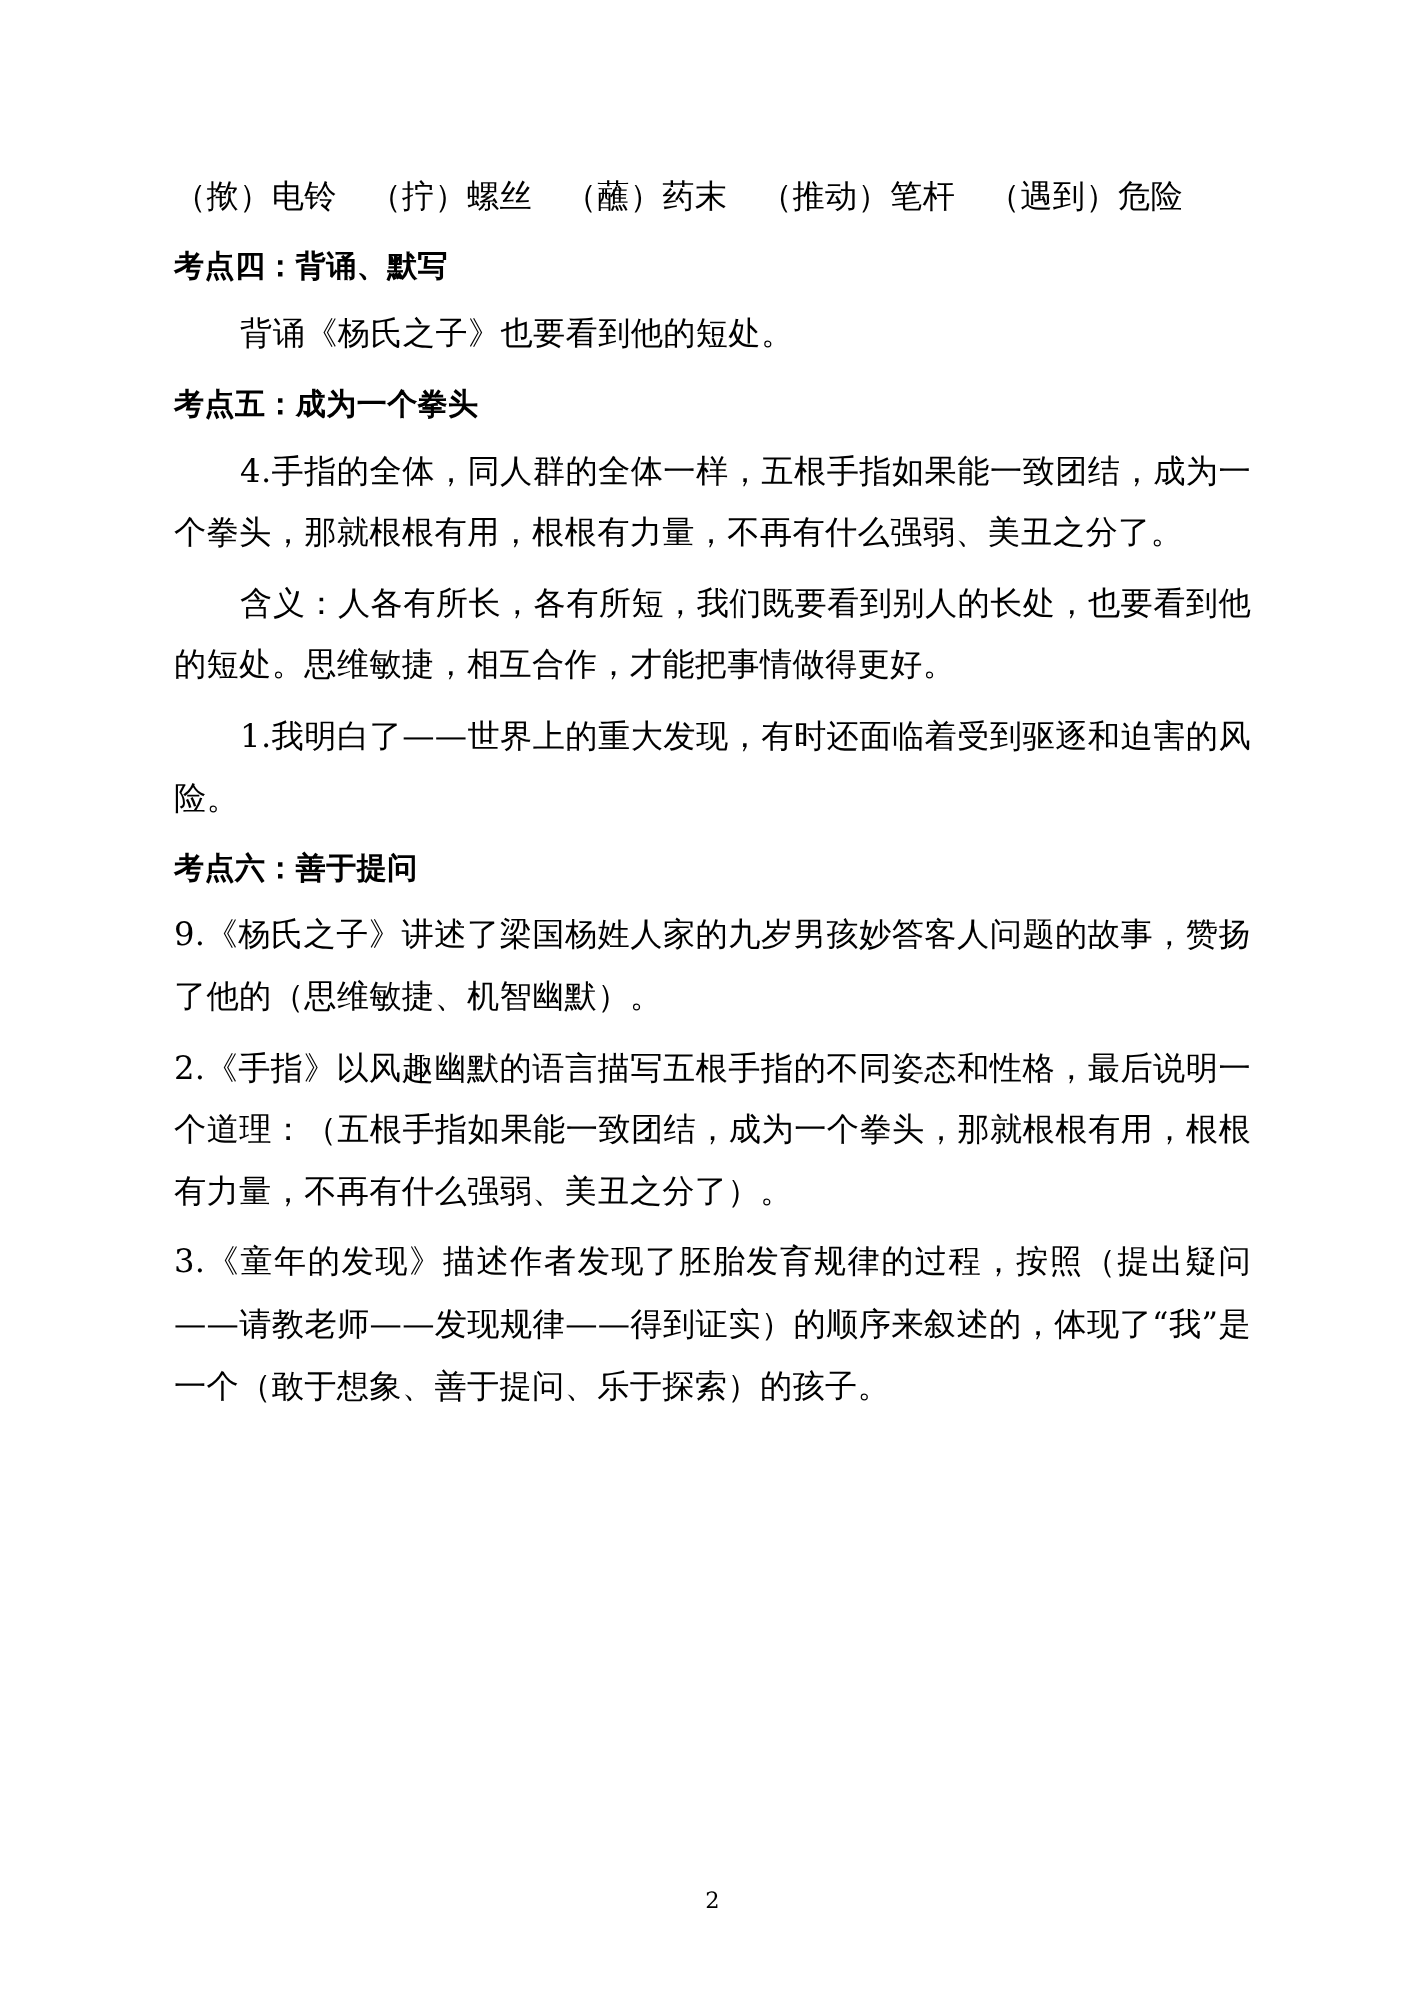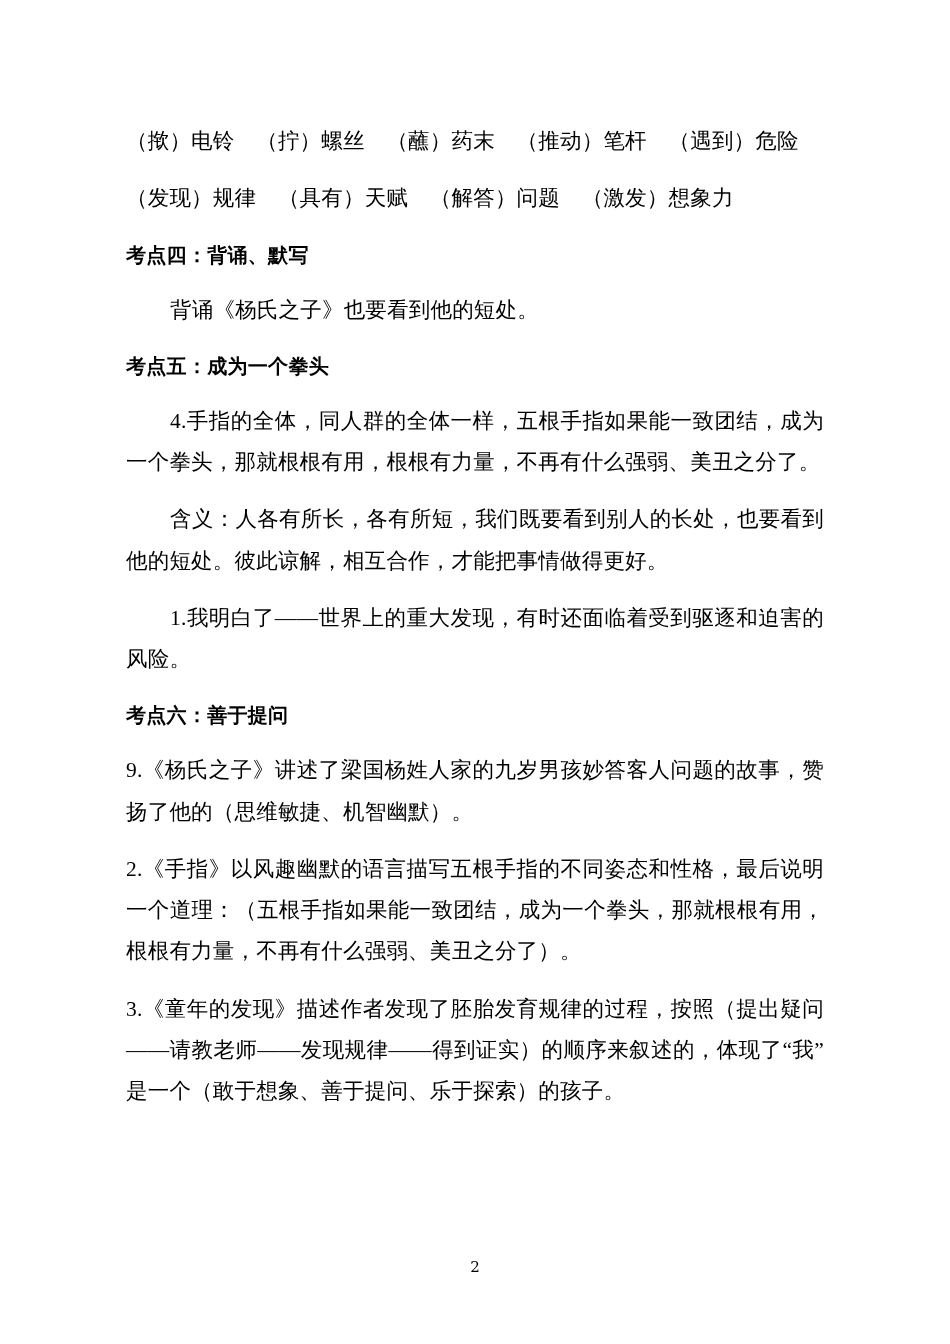--- a/index.html
+++ b/index.html
@@ -22,22 +22,21 @@
     box-sizing: border-box;
     padding: 105px 110px 0 110px;
   }
   .doc-body {
     font-size: 21.5px;
     line-height: 1.92;
     letter-spacing: 0.2px;
     text-align: justify;
   }
   p {
-    margin: 16px;
-    font-family: Liberation Serif, serif;
+    margin: 6px;
   }
   .indent {
     text-indent: 2.05em;
   }
   .noindent {
     text-indent: 0;
   }
   .heading {
     font-weight: bold;
     font-size: 20px;
@@ -56,28 +55,27 @@
     color: #000;
   }
 </style>
 </head>
 <body>
 
 <div class="page">
   <div class="doc-body">
 
     <p class="noindent">（揿）电铃　（拧）螺丝　（蘸）药末　（推动）笔杆　（遇到）危险</p>
-    <p class="noindent">（发现）规律　（具有）天赋　（解答）问题　（激发）想象力</p>
 
     <p class="heading">考点四：背诵、默写</p>
     <p class="indent">背诵《杨氏之子》也要看到他的短处。</p>
 
     <p class="heading">考点五：成为一个拳头</p>
     <p class="indent">4.手指的全体，同人群的全体一样，五根手指如果能一致团结，成为一个拳头，那就根根有用，根根有力量，不再有什么强弱、美丑之分了。</p>
-    <p class="indent">含义：人各有所长，各有所短，我们既要看到别人的长处，也要看到他的短处。彼此谅解，相互合作，才能把事情做得更好。</p>
+    <p class="indent">含义：人各有所长，各有所短，我们既要看到别人的长处，也要看到他的短处。思维敏捷，相互合作，才能把事情做得更好。</p>
     <p class="indent">1.我明白了——世界上的重大发现，有时还面临着受到驱逐和迫害的风险。</p>
 
     <p class="heading">考点六：善于提问</p>
     <p class="noindent">9.《杨氏之子》讲述了梁国杨姓人家的九岁男孩妙答客人问题的故事，赞扬了他的（思维敏捷、机智幽默）。</p>
     <p class="noindent">2.《手指》以风趣幽默的语言描写五根手指的不同姿态和性格，最后说明一个道理：（五根手指如果能一致团结，成为一个拳头，那就根根有用，根根有力量，不再有什么强弱、美丑之分了）。</p>
     <p class="noindent">3.《童年的发现》描述作者发现了胚胎发育规律的过程，按照（提出疑问——请教老师——发现规律——得到证实）的顺序来叙述的，体现了“我”是一个（敢于想象、善于提问、乐于探索）的孩子。</p>
 
   </div>
 
   <div class="page-number">2</div>

